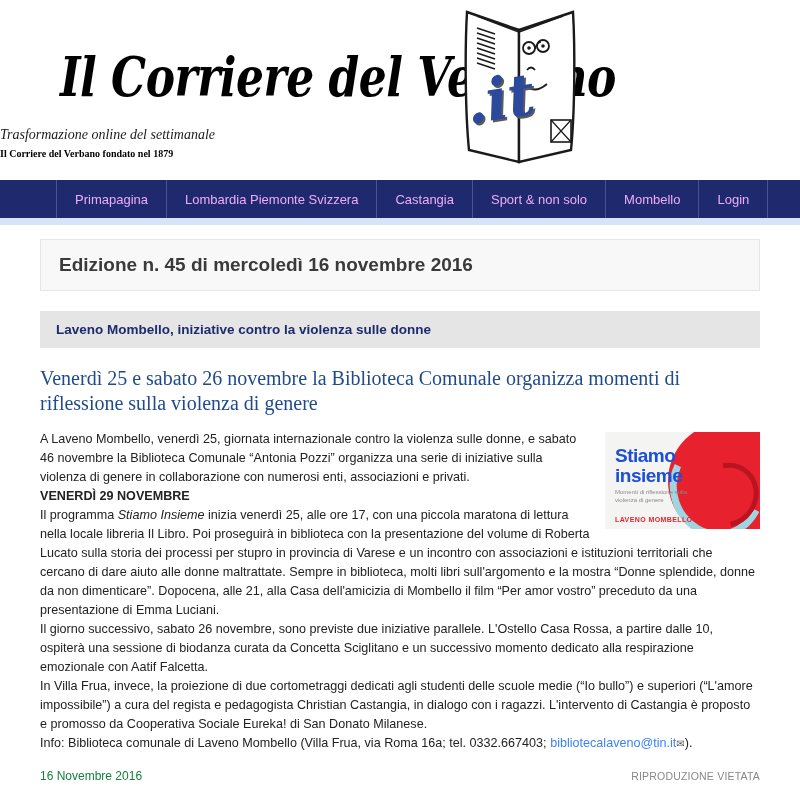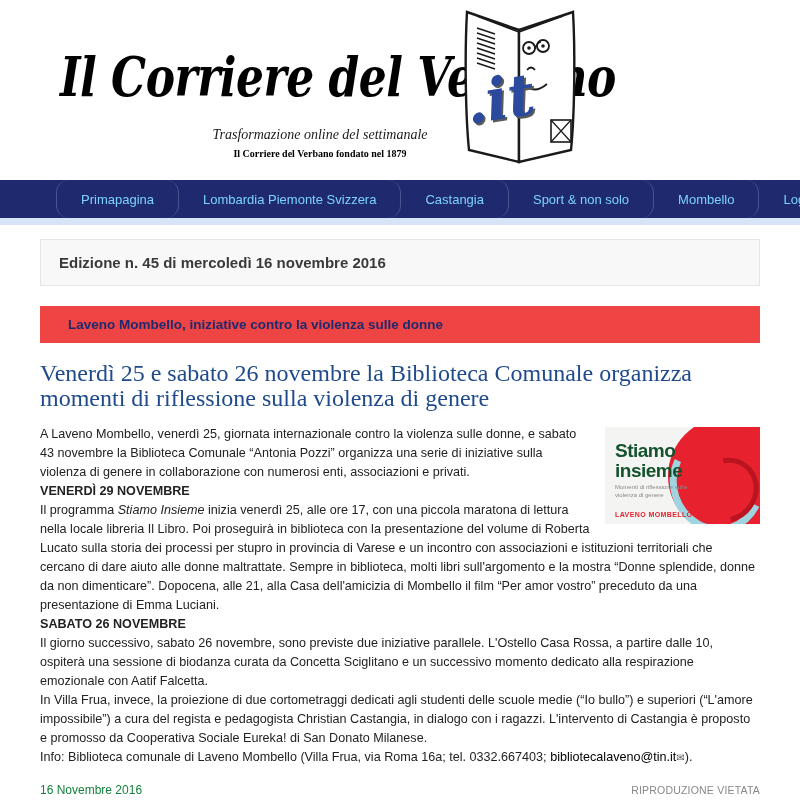--- a/index.html
+++ b/index.html
@@ -51,21 +51,21 @@
   .newspaper-svg {
     position: absolute;
     left: 455px;
     top: 2px;
   }
   .tagline {
     position: absolute;
     left: 0;
     right: 0;
     top: 126px;
-    text-align: center;
+    text-align: left;
     padding-right: 160px;
   }
   .tagline .line1 {
     font-family: "Liberation Serif", "DejaVu Serif", serif;
     font-style: italic;
     font-size: 14px;
     color: #1a1a1a;
     line-height: 18px;
   }
   .tagline .line2 {
@@ -81,28 +81,27 @@
     height: 38px;
     background: #1f2a6e;
     display: flex;
     align-items: stretch;
     padding-left: 56px;
     box-sizing: border-box;
   }
   .nav-item {
     display: flex;
     align-items: center;
-    padding: 0 24px;
-    color: #7dd3fc;
+    padding: 0 18px;
+    color: #f0abfc;
     font-size: 13px;
     font-weight: normal;
     border-right: 1px solid #4a5490;
     cursor: pointer;
     white-space: nowrap;
-    border-radius: 13px;
   }
   .nav-item:first-child {
     border-left: 1px solid #4a5490;
   }
   .nav-underline {
     height: 7px;
     background: #d7e4f7;
   }
 
   
@@ -111,38 +110,38 @@
     margin: 0 auto;
     padding-top: 14px;
     box-sizing: border-box;
   }
 
   .edition-box {
     background: #f8f8f8;
     border: 1px solid #e6e6e6;
     border-radius: 0;
     padding: 14px 18px;
-    font-size: 15px;
+    font-size: 19px;
     font-weight: bold;
     color: #3a3a3a;
     margin: 0 0 20px 0;
   }
 
   .title-banner {
-    background: #ef4444;
-    padding: 11px 28px;
+    background: #e5e5e5;
+    padding: 11px 16px;
     font-size: 13.5px;
     font-weight: bold;
     color: #1f2a6e;
     margin-bottom: 18px;
   }
 
   .headline {
     font-family: "Liberation Serif", "DejaVu Serif", serif;
-    font-size: 24px;
+    font-size: 20px;
     font-weight: normal;
     color: #1f4a8c;
     line-height: 25px;
     margin: 0 0 14px 0;
   }
 
   
   .article {
     font-size: 12.6px;
     line-height: 19px;
@@ -200,21 +199,21 @@
     border-bottom-color: transparent;
     transform: rotate(35deg);
   }
   .promo .ptitle {
     position: absolute;
     left: 10px;
     top: 14px;
     font-size: 19px;
     font-weight: bold;
     line-height: 20px;
-    color: #14532d;
+    color: #1d4ed8;
     letter-spacing: -0.5px;
   }
   .promo .psub {
     position: absolute;
     left: 10px;
     top: 57px;
     width: 95px;
     font-size: 6px;
     line-height: 7.5px;
     color: #8a8a8a;
@@ -223,21 +222,21 @@
     position: absolute;
     left: 10px;
     top: 78px;
     font-size: 7px;
     font-weight: bold;
     letter-spacing: 0.4px;
     color: #e8212e;
   }
 
   a.inline-link {
-    color: #000000;
+    color: #3b82f6;
     text-decoration: none;
   }
   .mail-glyph {
     font-size: 10px;
     color: #555;
   }
 
   
   .footer {
     width: 720px;
@@ -356,27 +355,26 @@
         <div class="swoosh"></div>
         <div class="curve"></div>
         <div class="ptitle">
           <div>Stiamo</div>
           <div>insieme</div>
         </div>
         <div class="psub">Momenti di riflessione sulla violenza di genere</div>
         <div class="pfoot">LAVENO MOMBELLO</div>
       </div>
 
-      <p>A Laveno Mombello, venerdì 25, giornata internazionale contro la violenza sulle donne, e sabato 43 novembre la Biblioteca Comunale “Antonia Pozzi” organizza una serie di iniziative sulla violenza di genere in collaborazione con numerosi enti, associazioni e privati.</p>
+      <p>A Laveno Mombello, venerdì 25, giornata internazionale contro la violenza sulle donne, e sabato 46 novembre la Biblioteca Comunale “Antonia Pozzi” organizza una serie di iniziative sulla violenza di genere in collaborazione con numerosi enti, associazioni e privati.</p>
 
       <p class="subhead">VENERDÌ 29 NOVEMBRE</p>
 
       <p><span>Il programma </span><em>Stiamo Insieme</em><span> inizia venerdì 25, alle ore 17, con una piccola maratona di lettura nella locale libreria Il Libro. Poi proseguirà in biblioteca con la presentazione del volume di Roberta Lucato sulla storia dei processi per stupro in provincia di Varese e un incontro con associazioni e istituzioni territoriali che cercano di dare aiuto alle donne maltrattate. Sempre in biblioteca, molti libri sull'argomento e la mostra “Donne splendide, donne da non dimenticare”. Dopocena, alle 21, alla Casa dell'amicizia di Mombello il film “Per amor vostro” preceduto da una presentazione di Emma Luciani.</span></p>
 
-      <p class="subhead">SABATO 26 NOVEMBRE</p>
 
       <p>Il giorno successivo, sabato 26 novembre, sono previste due iniziative parallele. L'Ostello Casa Rossa, a partire dalle 10, ospiterà una sessione di biodanza curata da Concetta Sciglitano e un successivo momento dedicato alla respirazione emozionale con Aatif Falcetta.</p>
 
       <p>In Villa Frua, invece, la proiezione di due cortometraggi dedicati agli studenti delle scuole medie (“Io bullo”) e superiori (“L'amore impossibile”) a cura del regista e pedagogista Christian Castangia, in dialogo con i ragazzi. L'intervento di Castangia è proposto e promosso da Cooperativa Sociale Eureka! di San Donato Milanese.</p>
 
       <p><span>Info: Biblioteca comunale di Laveno Mombello (Villa Frua, via Roma 16a; tel. 0332.667403; </span><a class="inline-link" href="#">bibliotecalaveno@tin.it</a><span class="mail-glyph">✉</span><span>).</span></p>
     </div>
   </div>
 
   <div class="footer">

